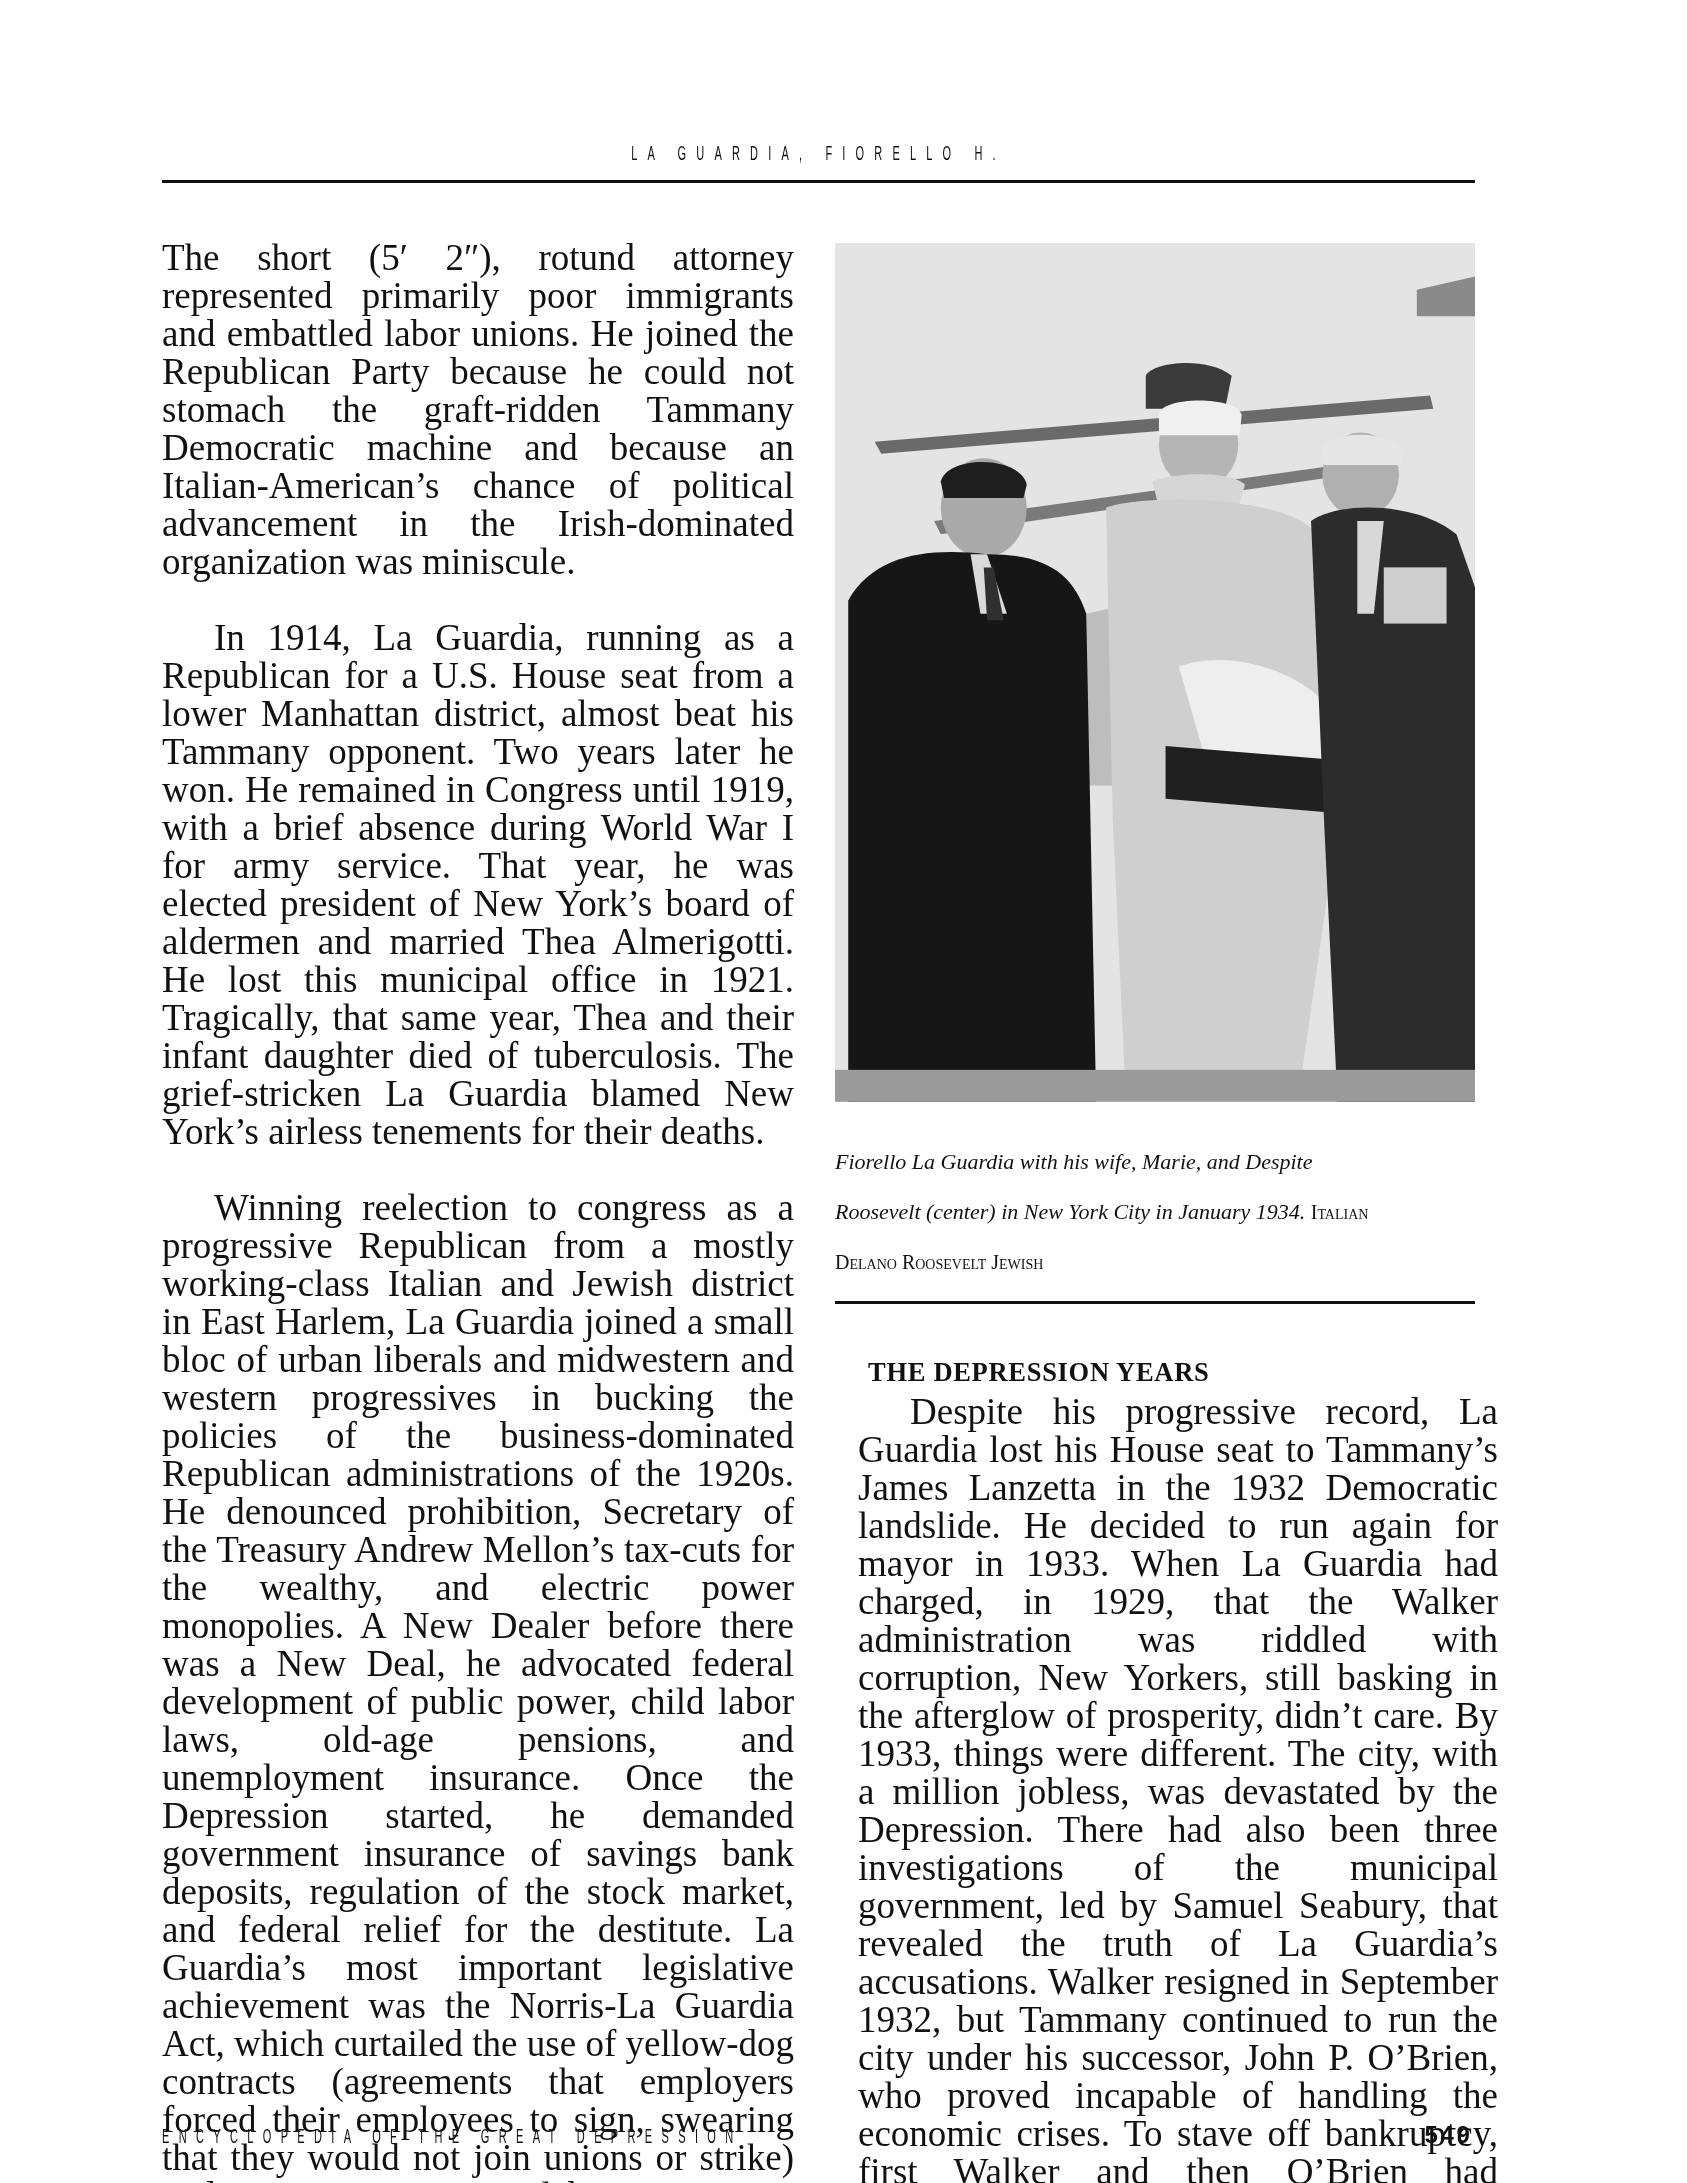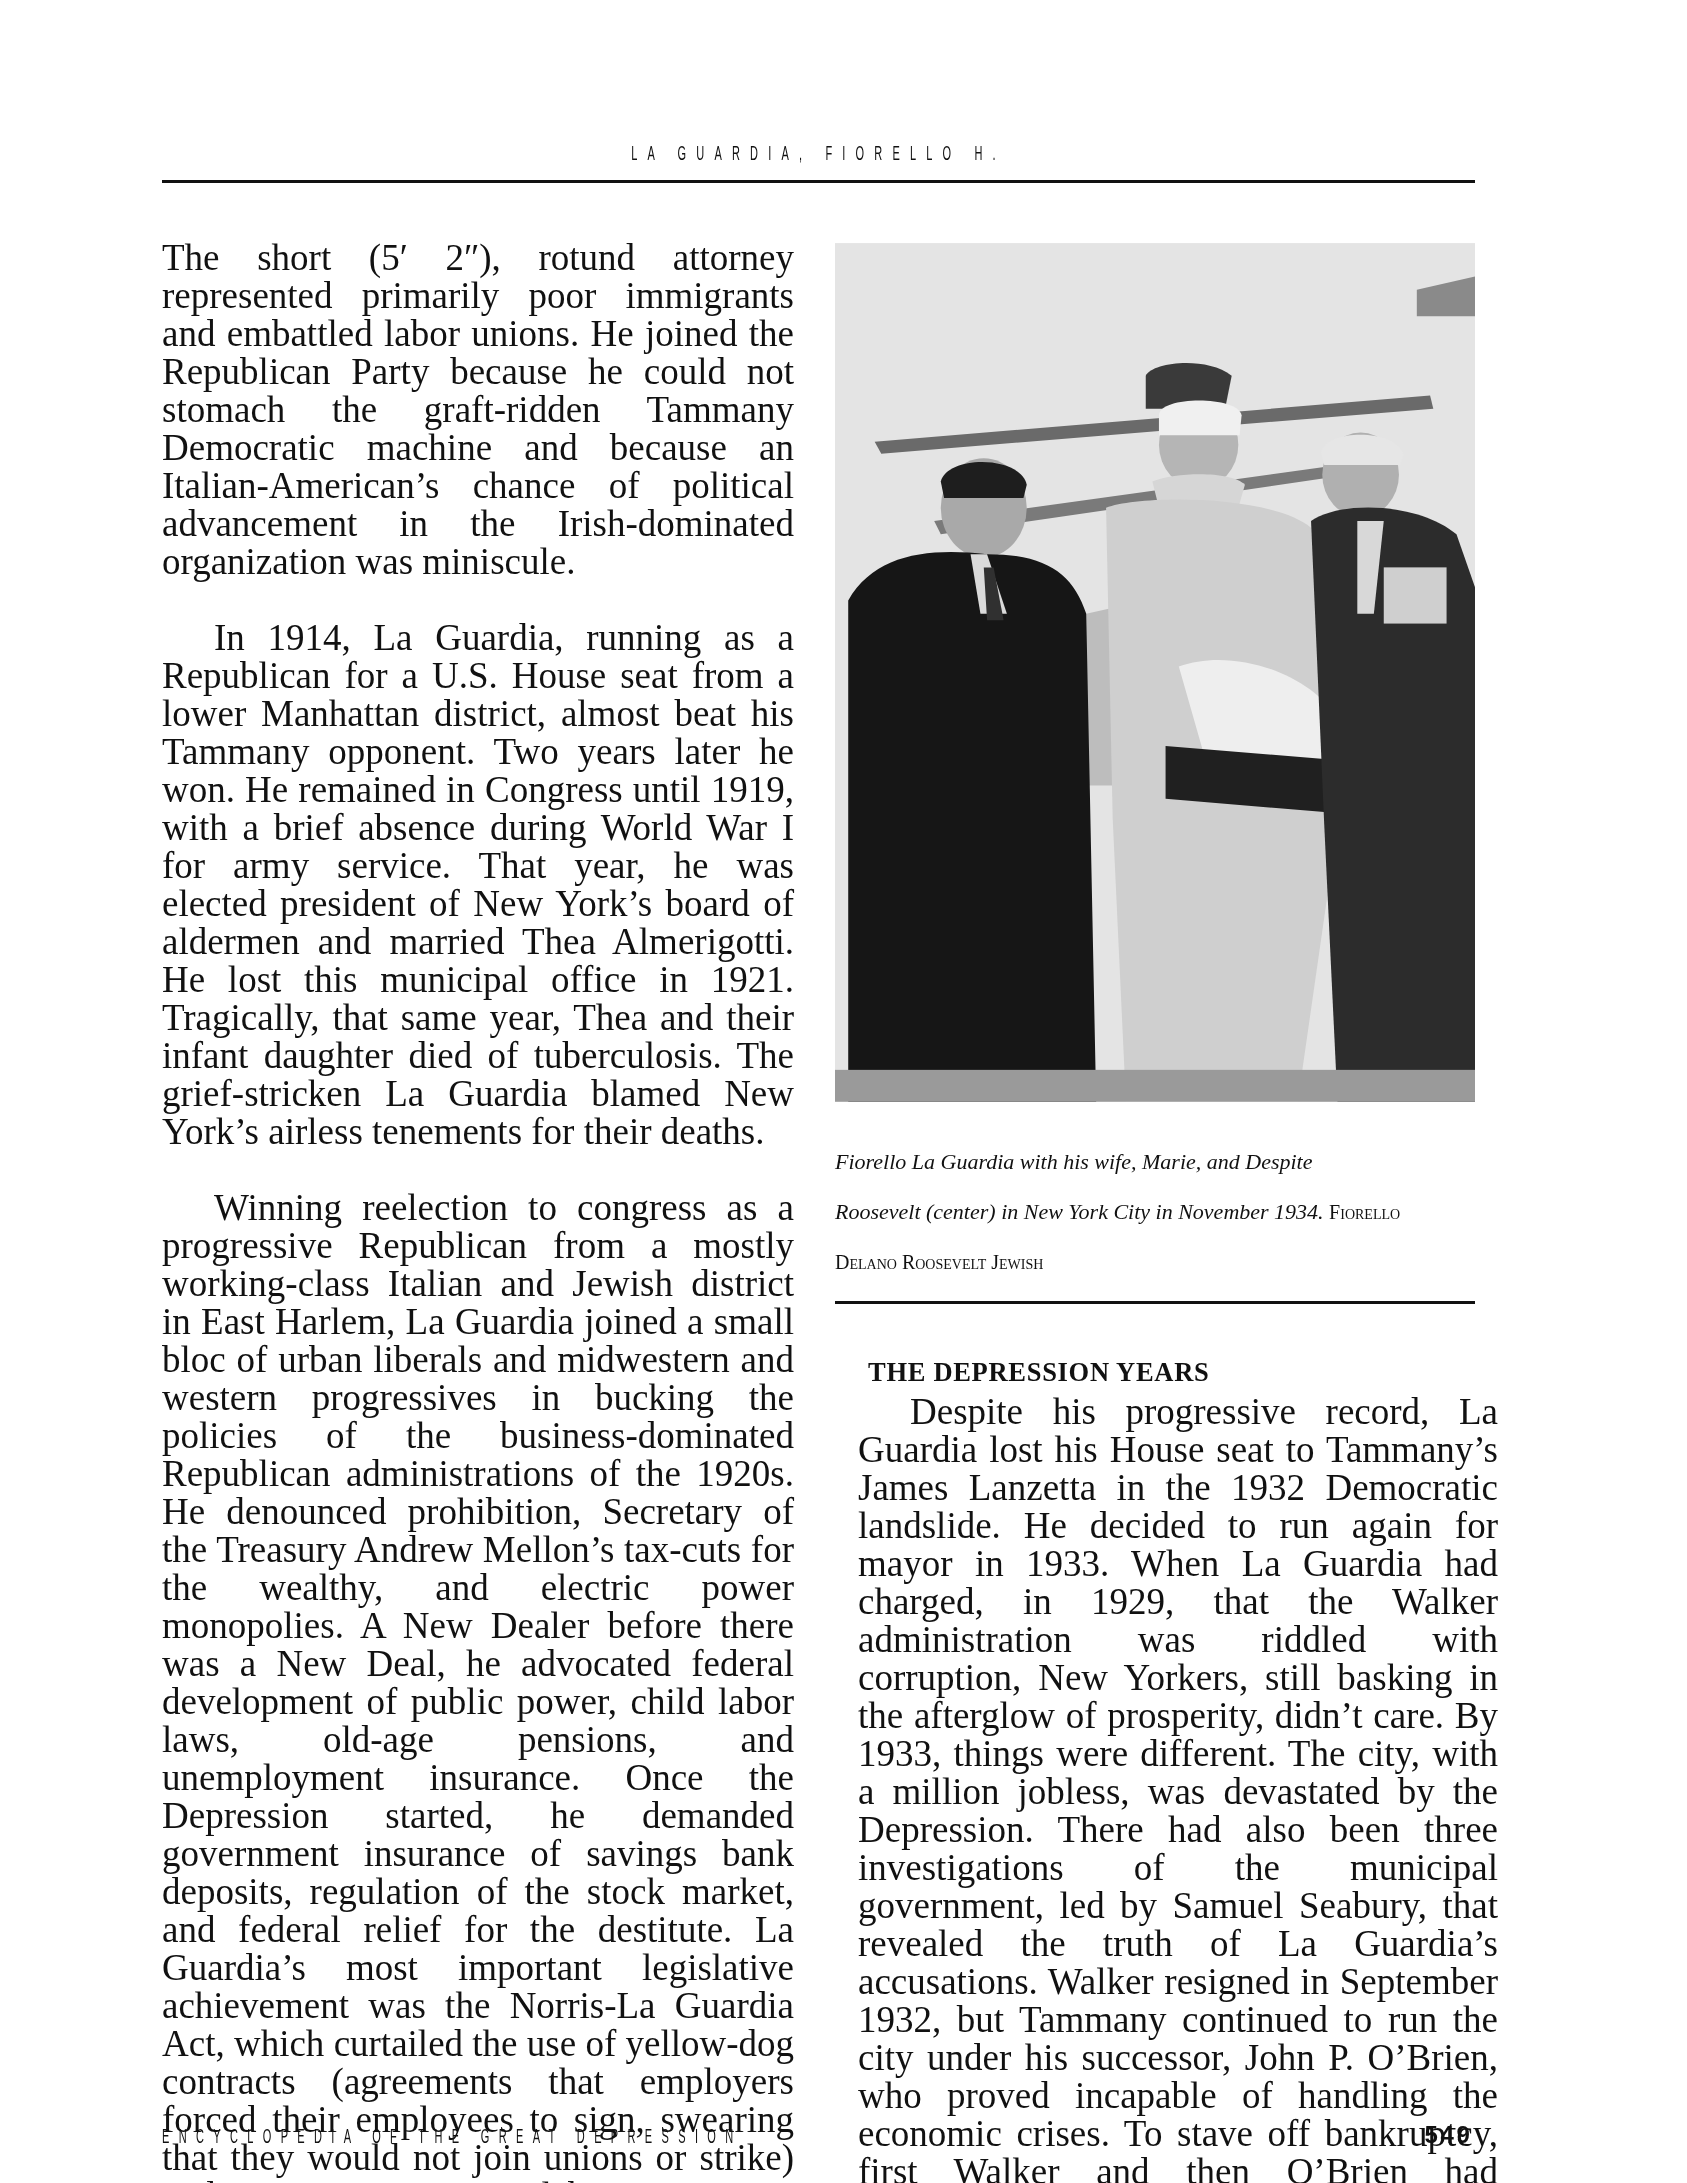--- a/index.html
+++ b/index.html
@@ -77,21 +77,21 @@
     <path d="M720 420 C760 390 880 390 940 440 L968 520 L968 1298 L760 1298 L740 880 Z" fill="#2c2c2c"></path>
     <path d="M790 420 L830 420 L815 560 L790 560 Z" fill="#d8d8d8"></path>
     <rect x="830" y="490" width="95" height="85" fill="#cfcfcf"></rect>
 
     <rect x="0" y="1250" width="968" height="48" fill="#9a9a9a"></rect>
   </svg>
 </div>
 
 <div class="caption">
   <div class="caption-line">Fiorello La Guardia with his wife, Marie, and Despite</div>
-  <div class="caption-line"><span>Roosevelt (center) in New York City in November 1934.</span> <span class="credit">Fiorello</span></div>
+  <div class="caption-line"><span>Roosevelt (center) in New York City in January 1934.</span> <span class="credit">Italian</span></div>
   <div class="caption-line credit">Delano Roosevelt Jewish</div>
 </div>
 <div class="caption-rule"></div>
 
 <div class="section-head">THE DEPRESSION YEARS</div>
 <div class="col-right-body">
   <p class="para indent">Despite his progressive record, La Guardia lost his House seat to Tammany’s James Lanzetta in the 1932 Democratic landslide. He decided to run again for mayor in 1933. When La Guardia had charged, in 1929, that the Walker administration was riddled with corruption, New Yorkers, still basking in the afterglow of prosperity, didn’t care. By 1933, things were different. The city, with a million jobless, was devastated by the Depression. There had also been three investigations of the municipal government, led by Samuel Seabury, that revealed the truth of La Guardia’s accusations. Walker resigned in Septem­ber 1932, but Tammany continued to run the city under his successor, John P. O’Brien, who proved incapable of handling the economic crises. To stave off bankruptcy, first Walker and then O’Brien had borrowed money from New York bankers, who ex-</p>
 </div>
 
 <div class="footer-left">ENCYCLOPEDIA OF THE GREAT DEPRESSION</div>

